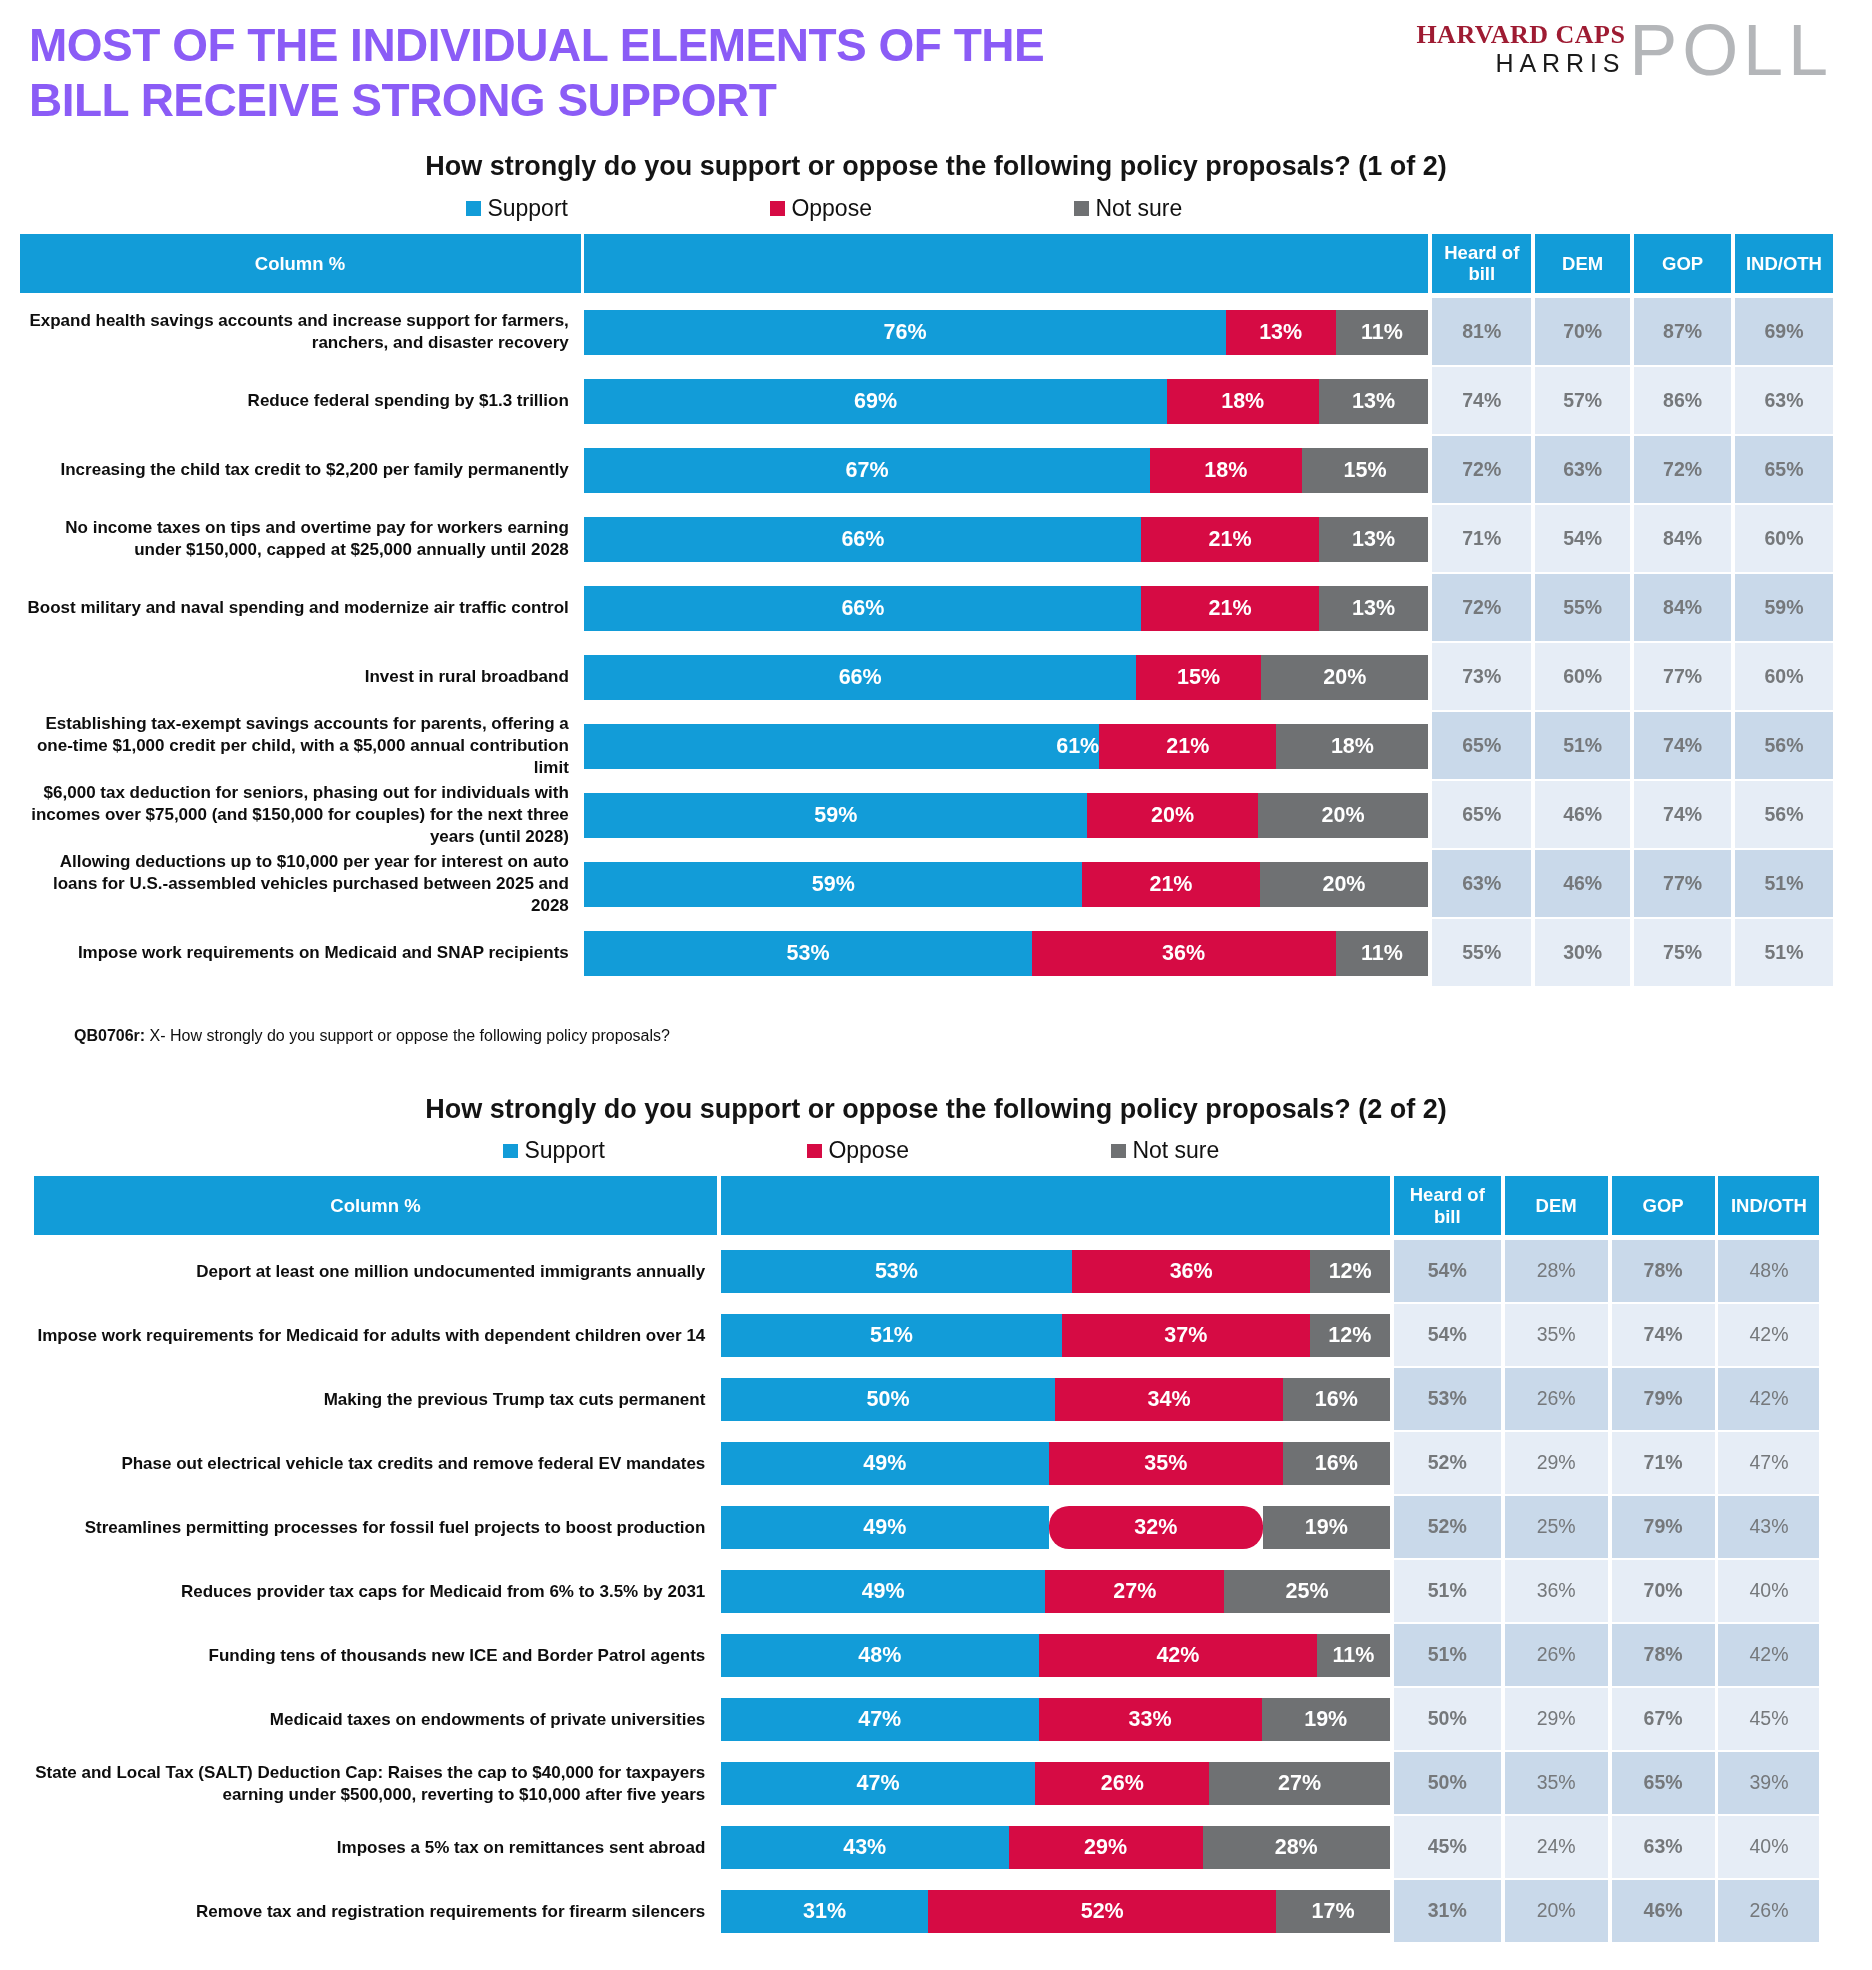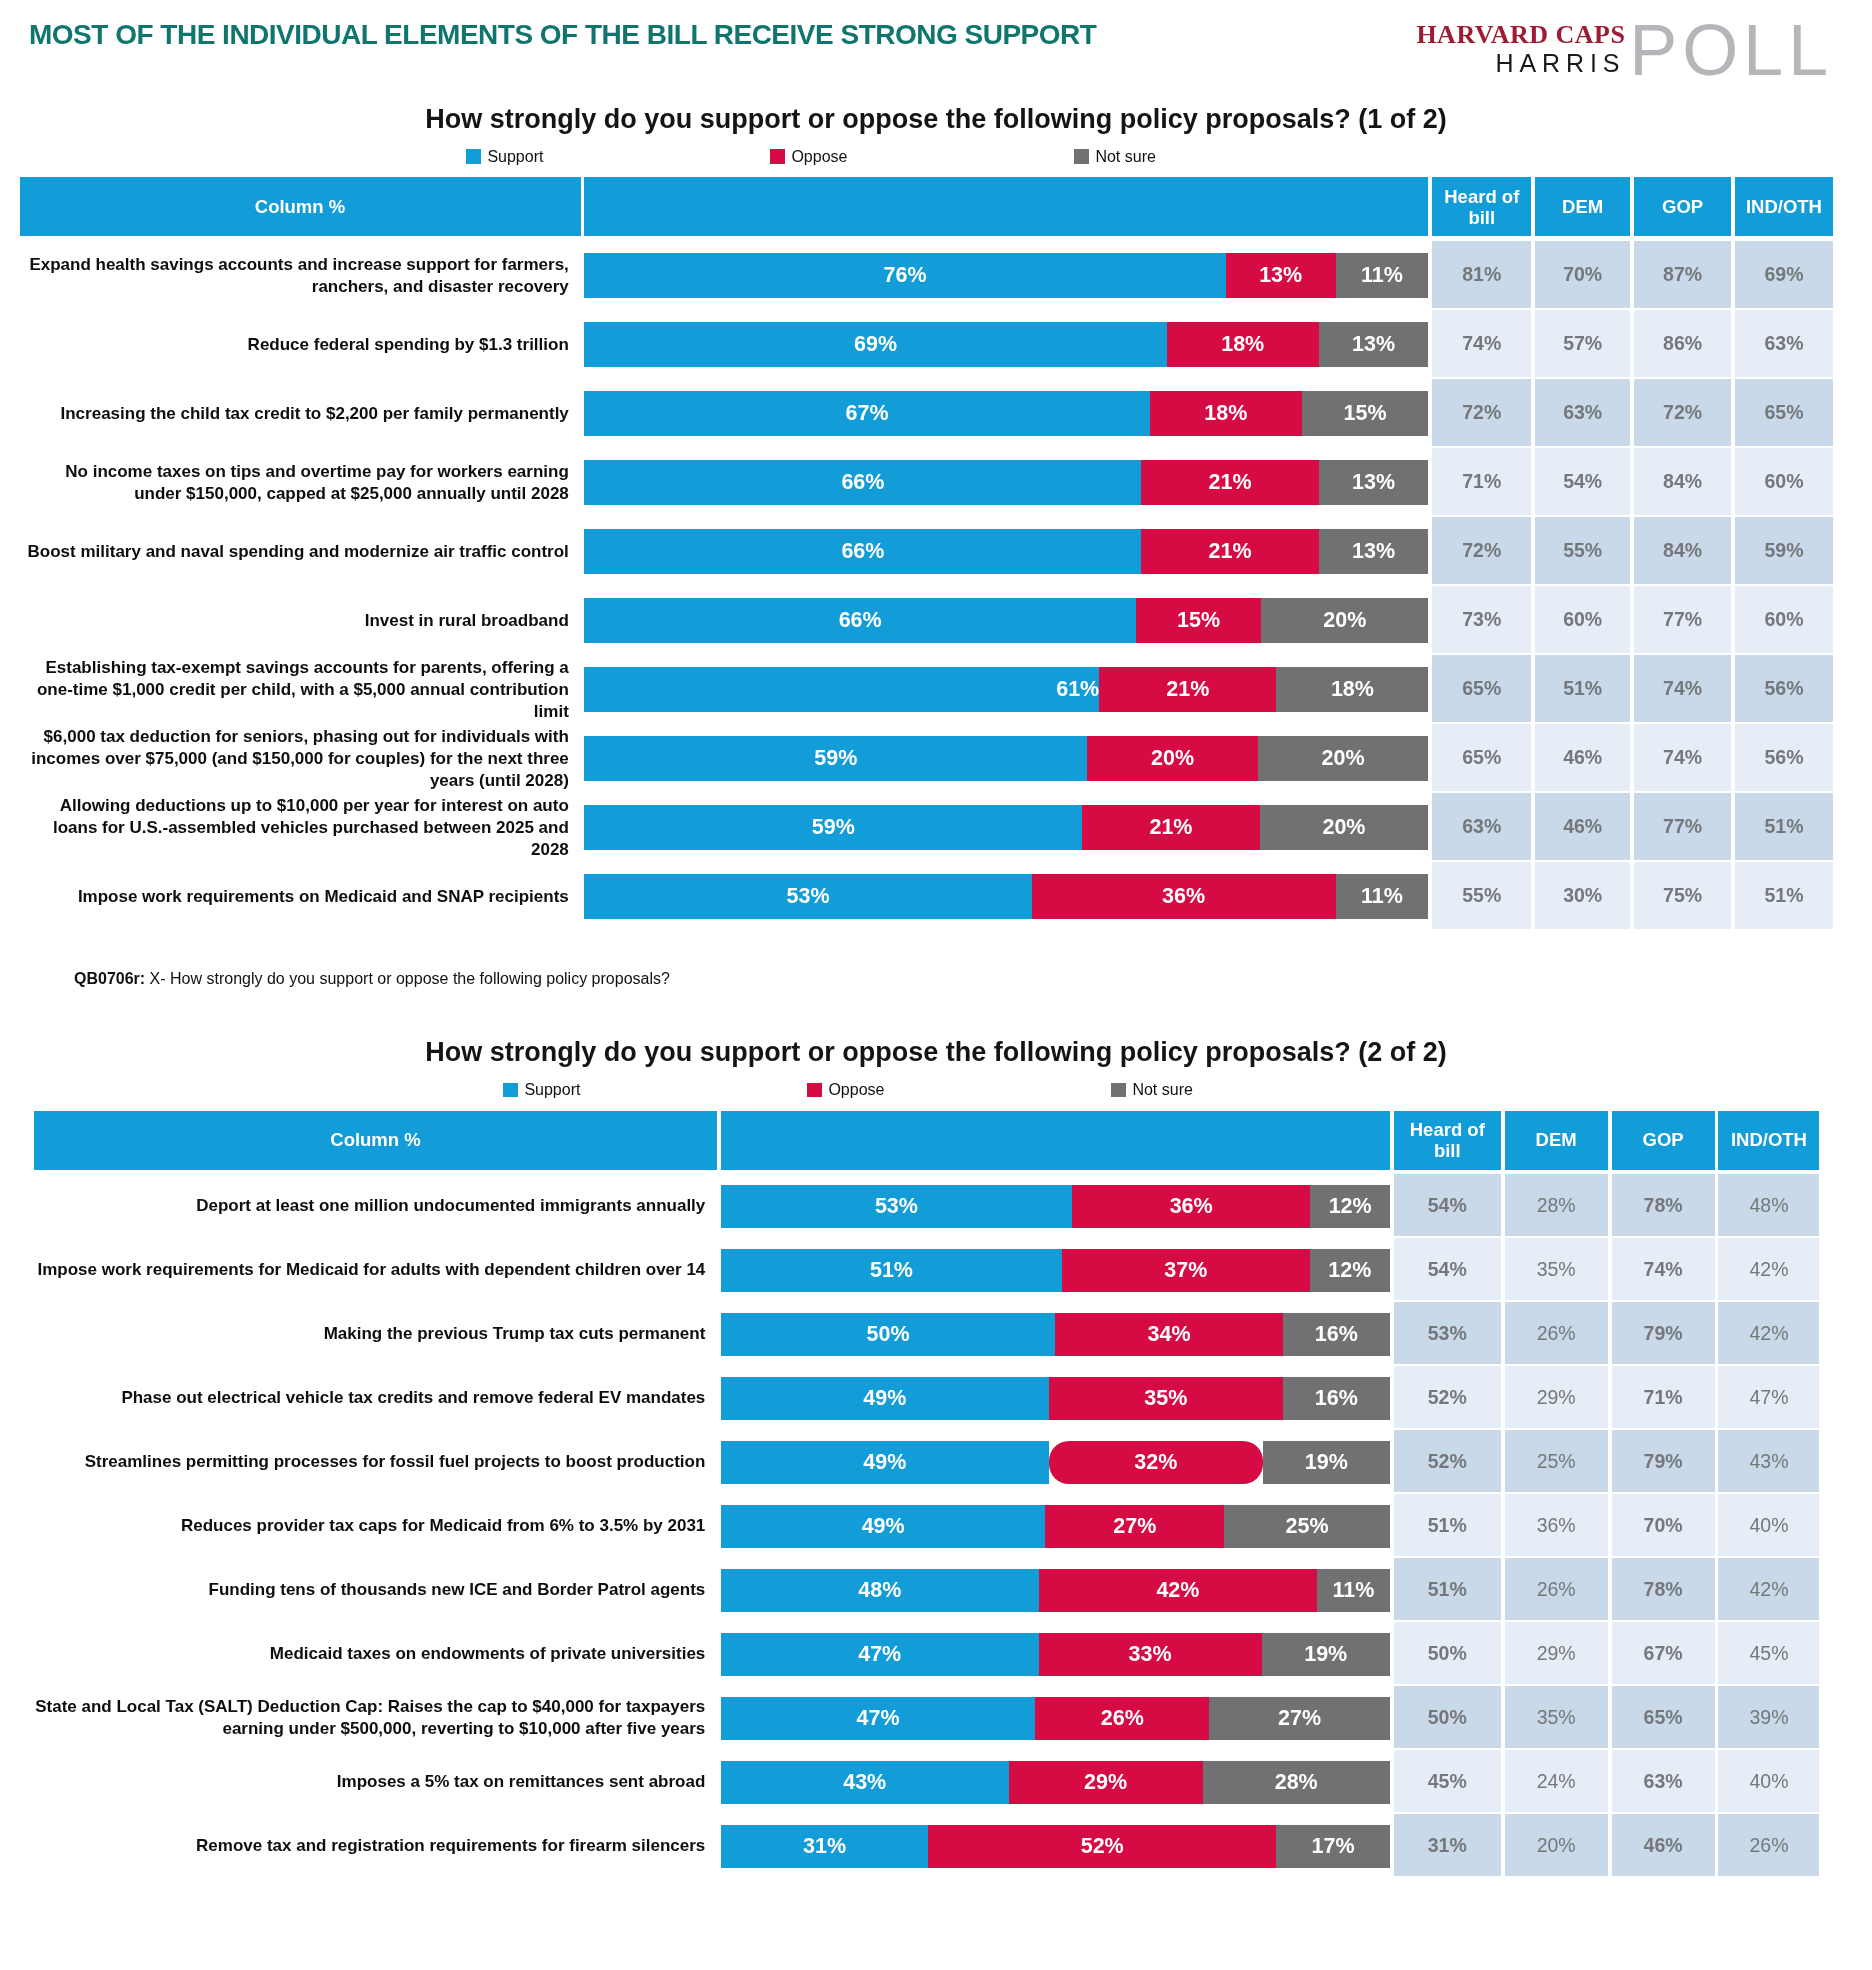--- a/index.html
+++ b/index.html
@@ -11,34 +11,34 @@
     --cell-text:#75787B;
   }
   *{box-sizing:border-box;}
   body{
     margin:0; width:1872px; height:1970px; overflow:hidden;
     background:#fff; color:#141414;
     font-family:"Liberation Sans", sans-serif;
   }
   
   .slide-header{display:flex; justify-content:space-between; align-items:flex-start; padding:17.6px 39px 0 29px;}
-  .page-title{font-size:28px; font-weight:700; letter-spacing:-0.5px; line-height:1.2; max-width:1112px; color:#0f766e;}
+  .page-title{font-size:46px; font-weight:700; letter-spacing:-0.5px; line-height:1.2; max-width:1112px; color:#8b5cf6;}
   .logo{display:flex; align-items:flex-start; margin-top:3.9px;}
   .logo-lines{text-align:right; line-height:1.05;}
   .logo-l1{font-family:"Liberation Serif", serif; font-weight:700; font-size:26px; color:#9E1B32; letter-spacing:0.5px;}
   .logo-l2{font-size:25px; letter-spacing:5.9px; color:#1a1a1a; margin-top:1px;}
   .logo-poll{font-size:72px; line-height:0.82; color:#B4B6B9; letter-spacing:4.9px; margin-left:3.9px; font-weight:400;}
   
   .q-title{text-align:center; font-weight:700; font-size:27px; margin:23.4px auto 0;}
   #c1 .q-title{width:1775px;}
   #c2 .q-title{width:1658px;}
   .legend{display:flex; margin-top:12.7px;}
   .legend.pos1{margin-left:466px;}
   .legend.pos2{margin-left:503px;}
-  .legend-item{display:flex; align-items:center; width:304px; font-size:16px; color:#111;}
+  .legend-item{display:flex; align-items:center; width:304px; font-size:23px; color:#111;}
   .swatch{width:14.6px; height:14.6px; margin-right:6.8px; flex:0 0 auto;}
   .sw-s{background:var(--support);}
   .sw-o{background:var(--oppose);}
   .sw-n{background:var(--notsure);}
   
   .tbl{margin-top:11.7px;}
   .grid{display:grid; column-gap:3.9px;}
   #c1 .grid{grid-template-columns:561px 844px 99px 95px 97px 98px; margin-left:19.5px;}
   #c2 .grid{grid-template-columns:683px 669px 107px 103px 103px 101px; margin-left:34px;}
   .hrow{height:59px; margin-bottom:4.9px;border-radius:27px;}

